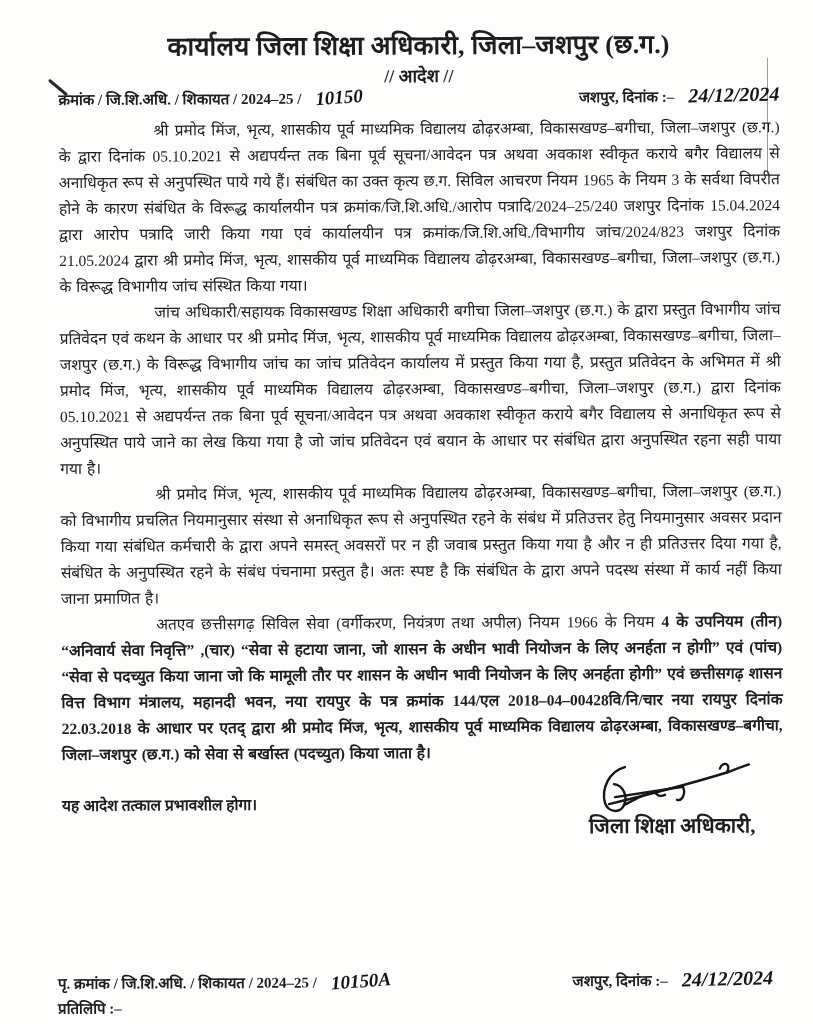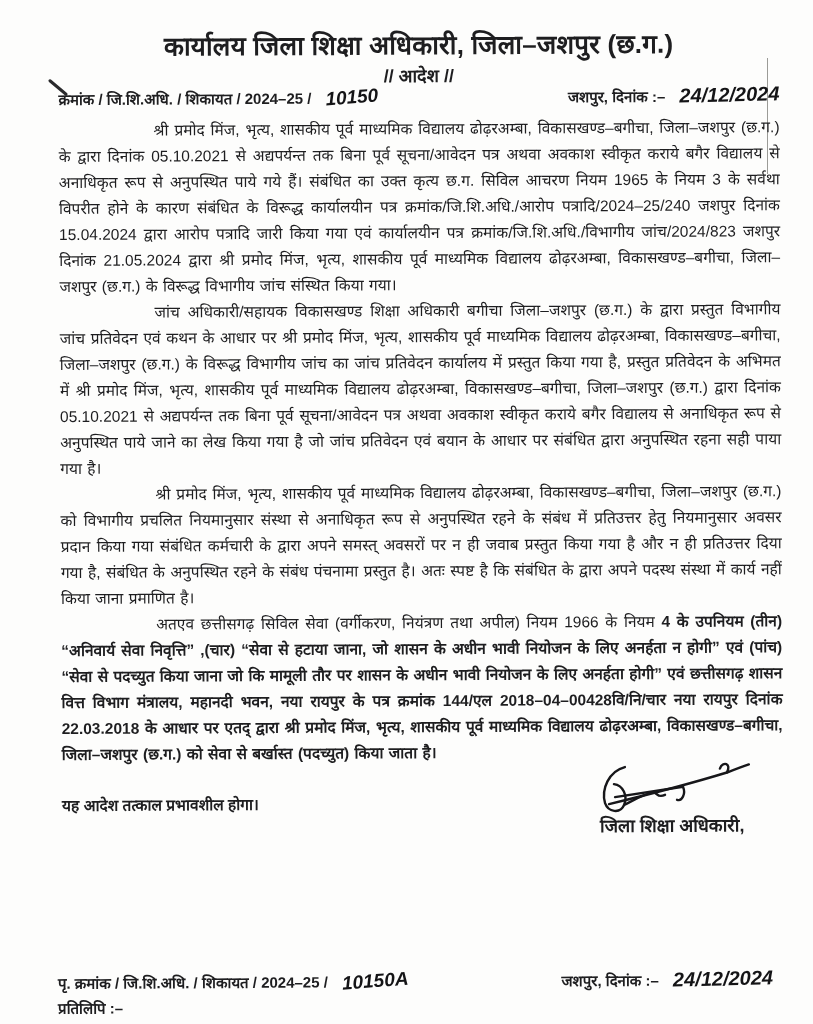--- a/index.html
+++ b/index.html
@@ -1,21 +1,21 @@
 <!DOCTYPE html>
 <html><head>
 <meta charset="utf-8">
 <style>
   html,body{margin:0;padding:0;background:#f6f6f4;}
   .sheet{
     position:relative;
     width:813px;height:1024px;
     background:#fdfdfc;
     overflow:hidden;
-    font-family:Liberation Sans, sans-serif;
+    font-family:Liberation Serif, serif;
     color:#1e1e20;
     box-sizing:border-box;
   }
   .content{
     position:absolute;left:58px;right:34px;top:28px;
     transform:rotate(-0.3deg);
     transform-origin:top left;
   }
   .office-title{
     margin:0;
@@ -59,21 +59,21 @@
   .effective-line{
     font-weight:bold;font-size:15.5px;
     margin-top:26px;
   }
   .sig-block{
     text-align:center;
     margin-right:26px;
     margin-top:-8px;
   }
   .sig-scrawl{display:block;margin:0 auto -4px auto;}
-  .sig-title{font-weight:bold;font-size:18px;line-height:23px;}
+  .sig-title{font-weight:bold;font-size:21px;line-height:23px;}
   .footer{
     position:absolute;left:58px;right:40px;bottom:8px;
     transform:rotate(-0.3deg);
   }
   .footer-ref{
     display:flex;justify-content:space-between;align-items:baseline;
     font-size:15px;font-weight:600;
   }
   .footer-left,.footer-right{display:flex;align-items:baseline;gap:14px;}
   .copy-line{font-size:15px;font-weight:600;margin-top:4px;}

